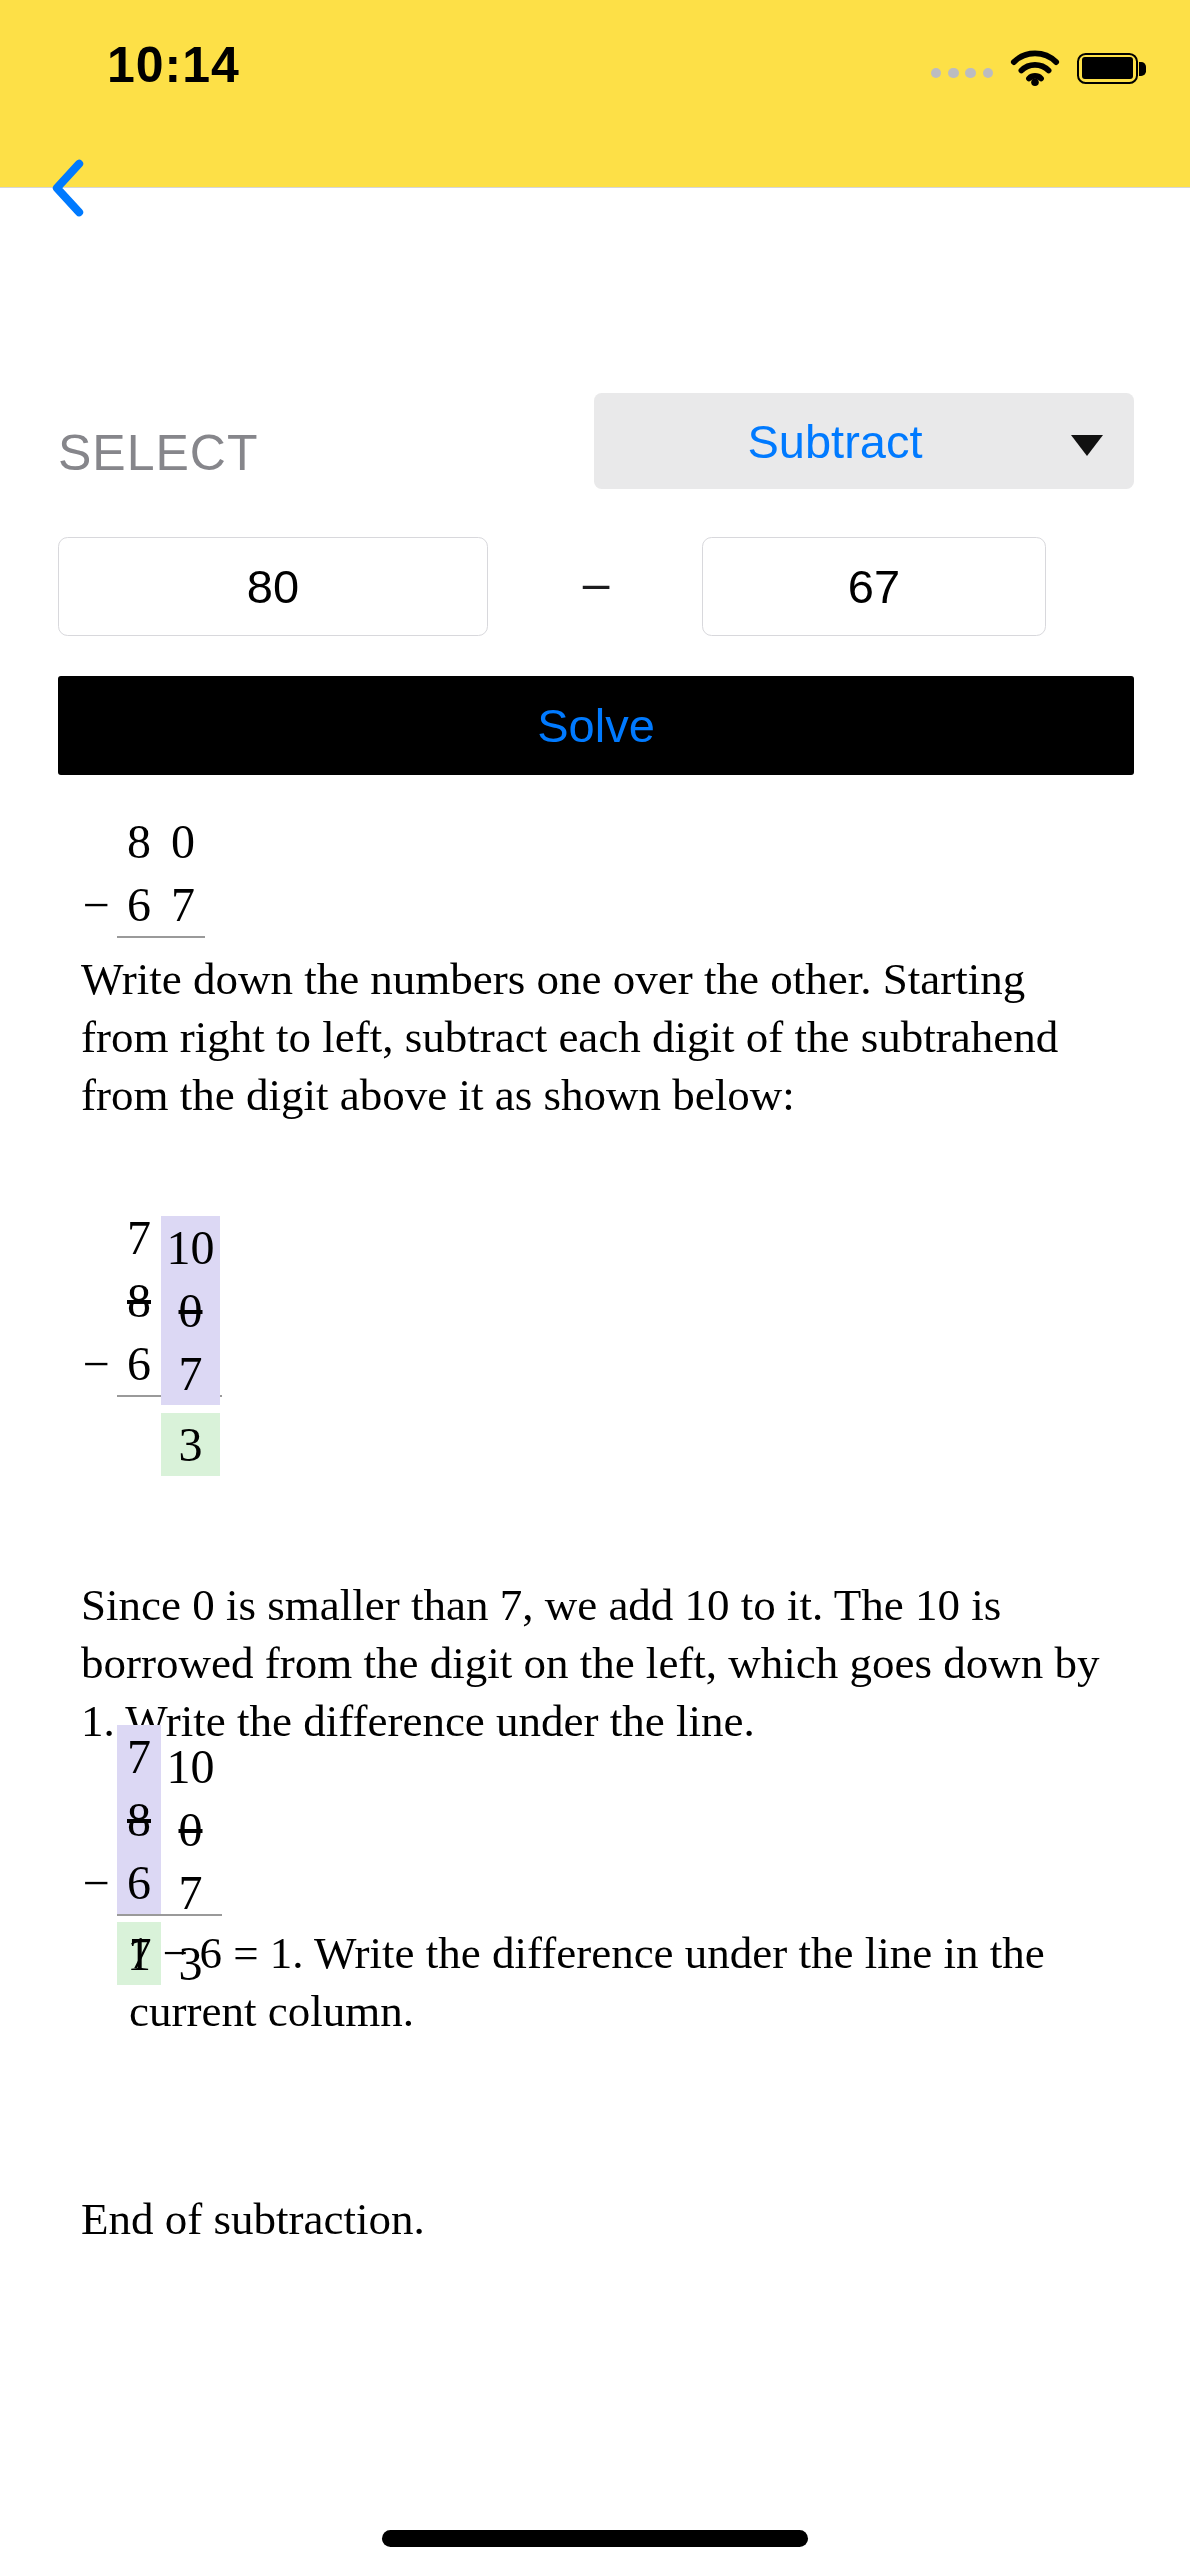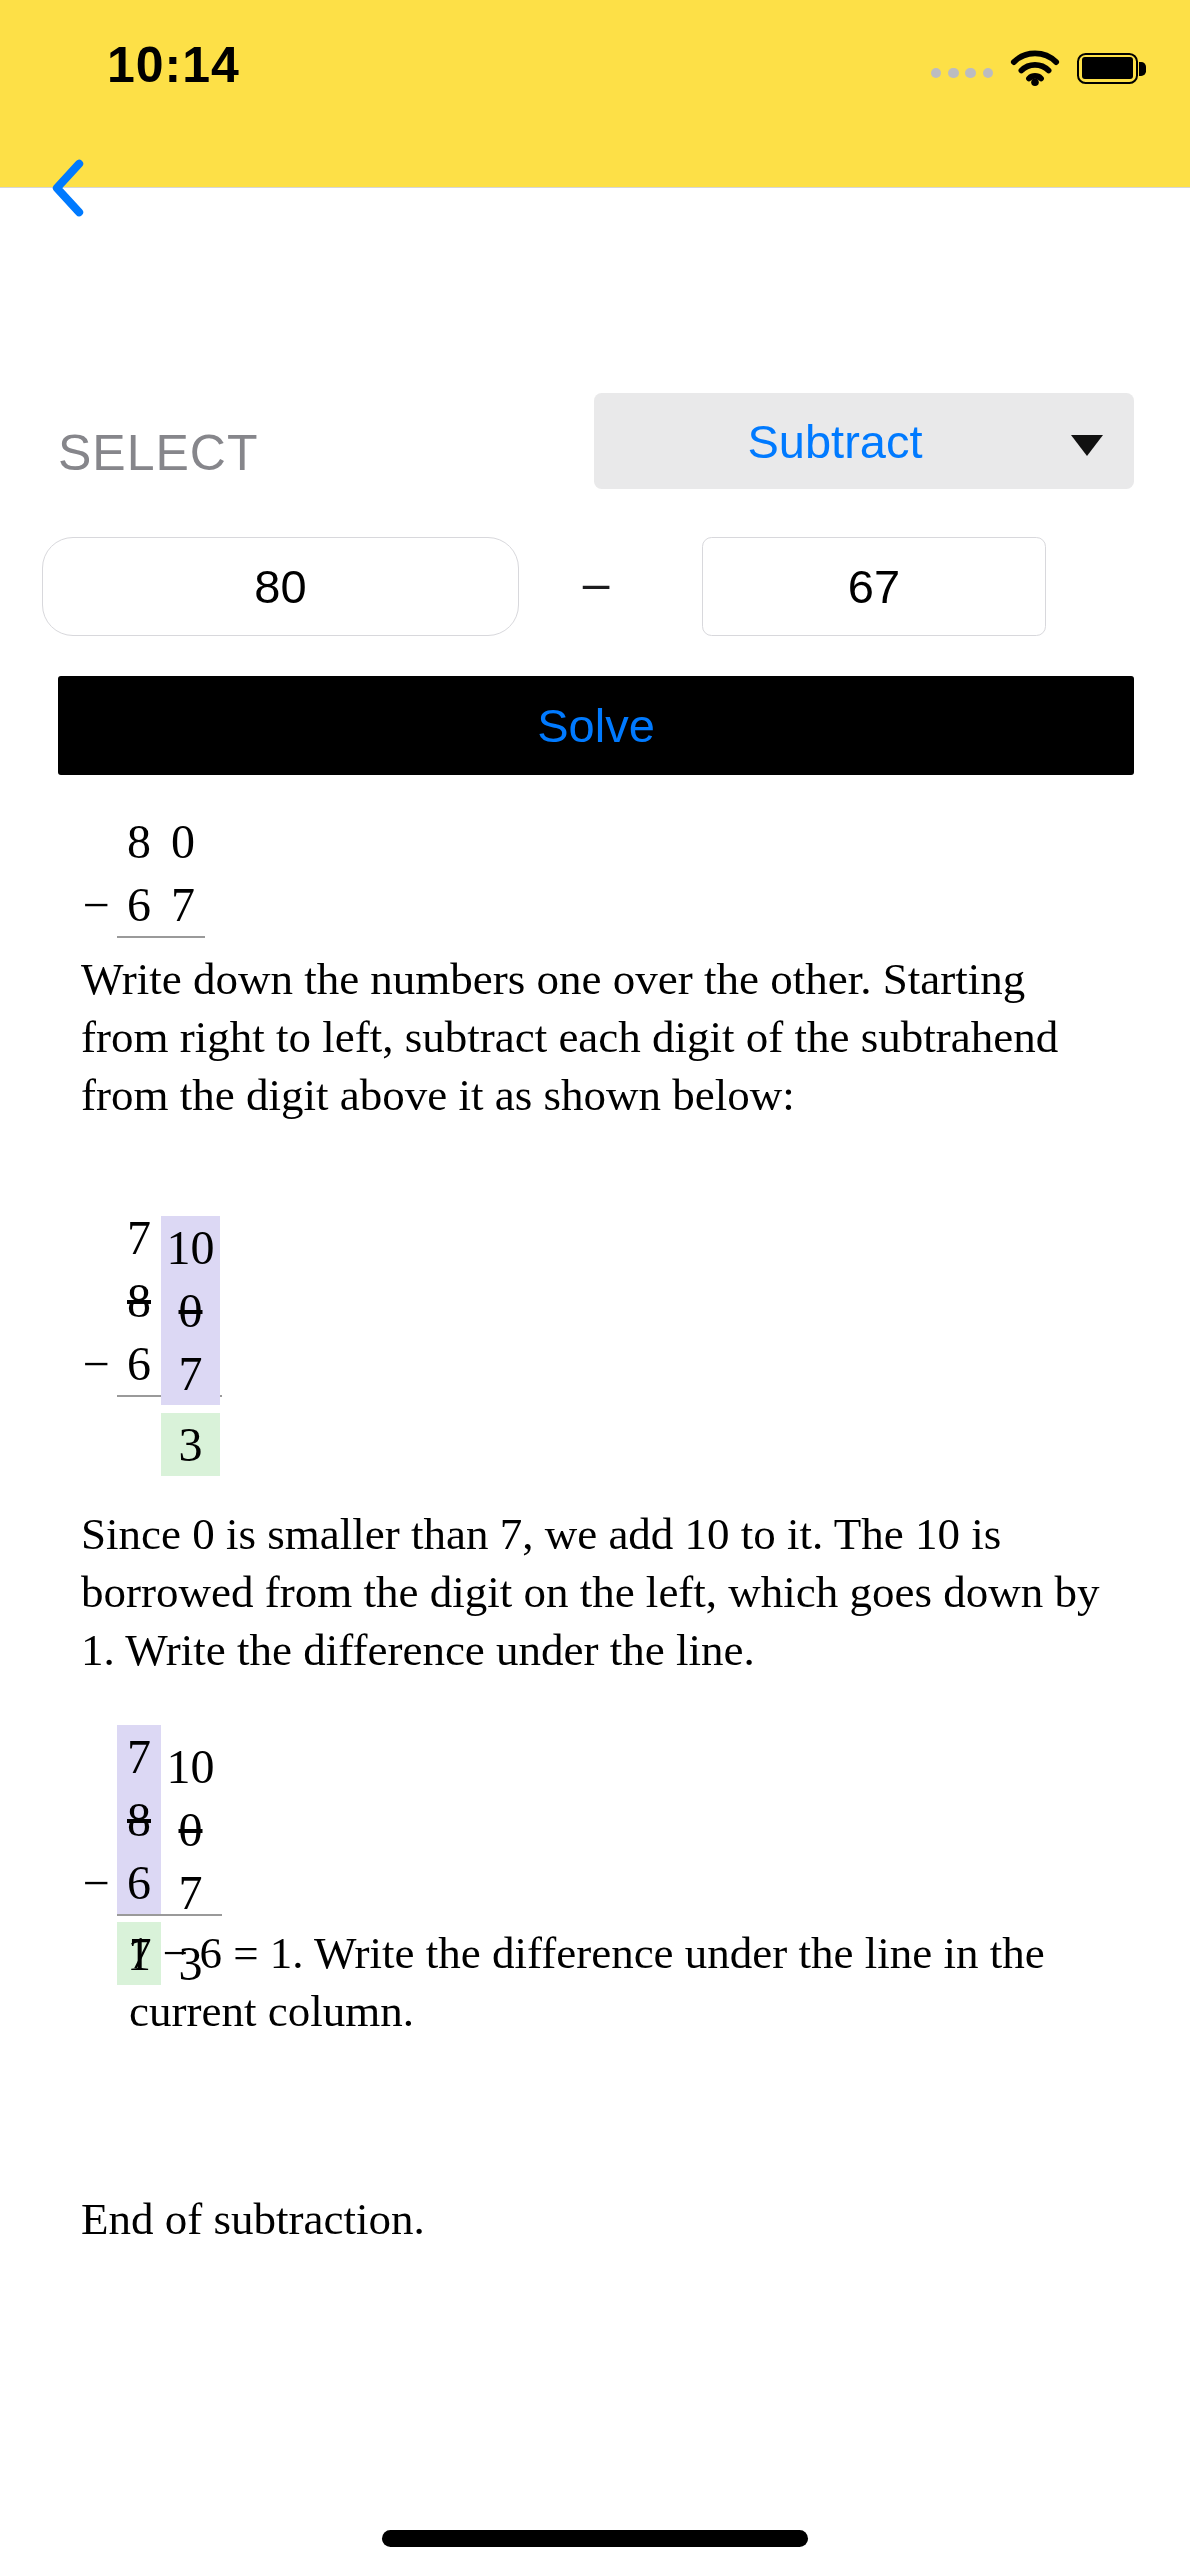--- a/index.html
+++ b/index.html
@@ -57,21 +57,21 @@
     width:0; height:0;
     border-left:16.3px solid transparent; border-right:16.3px solid transparent;
     border-top:21px solid #111;
   }
   .num-input {
     position:absolute; top:537px; height:99px;
     background:#fff; border:1.9px solid #d8d8dc; border-radius:9.6px;
     font-size:47px; text-align:center; color:#000;
     font-family:"Liberation Sans", sans-serif;
   }
-  #minuend { left:42px; width:477px;border-radius:31px; }
+  #minuend { left:58px; width:430px; }
   #subtrahend { left:702px; width:344px; }
   .op-dash {
     position:absolute; left:571px; top:556px; width:50px;
     text-align:center; font-size:48px; color:#1c1c1e;
   }
   .solve {
     position:absolute; left:58px; top:676px; width:1076px; height:99px;
     background:#000000; border:none; border-radius:2.9px;
     font-size:47px; color:#007AFF; cursor:pointer;
     font-family:"Liberation Sans", sans-serif;
@@ -98,21 +98,21 @@
   #block2 { top:1206px; }
   #block3 { top:1725px; }
 
   
   .para {
     position:absolute; left:81px; width:1035px;
     font-family:"Liberation Serif", serif;
     font-size:45px; line-height:58px; color:#000;
   }
   #p1 { top:950px; }
-  #p2 { top:1505px; }
+  #p2 { top:1576px; }
   #p3 { top:1924px;margin-left:48px; }
   #p4 { top:2190px; }
 
   
   .home {
     position:absolute; left:382px; top:2530px;
     width:426px; height:17px; border-radius:9.6px; background:#000;
     cursor:pointer;
   }
 </style>

